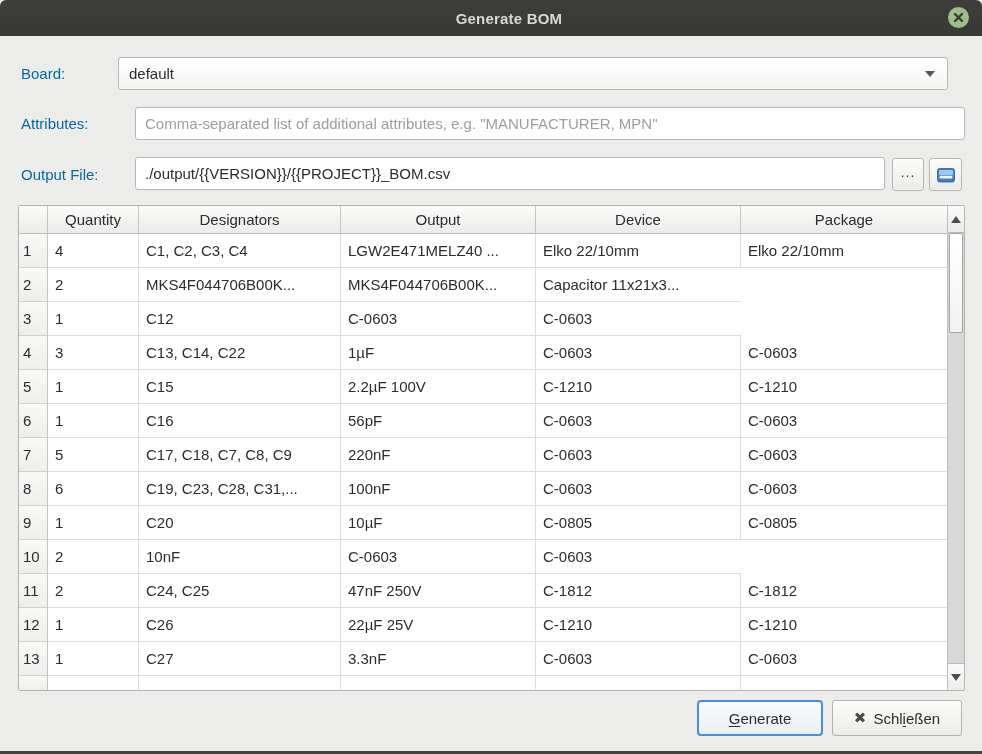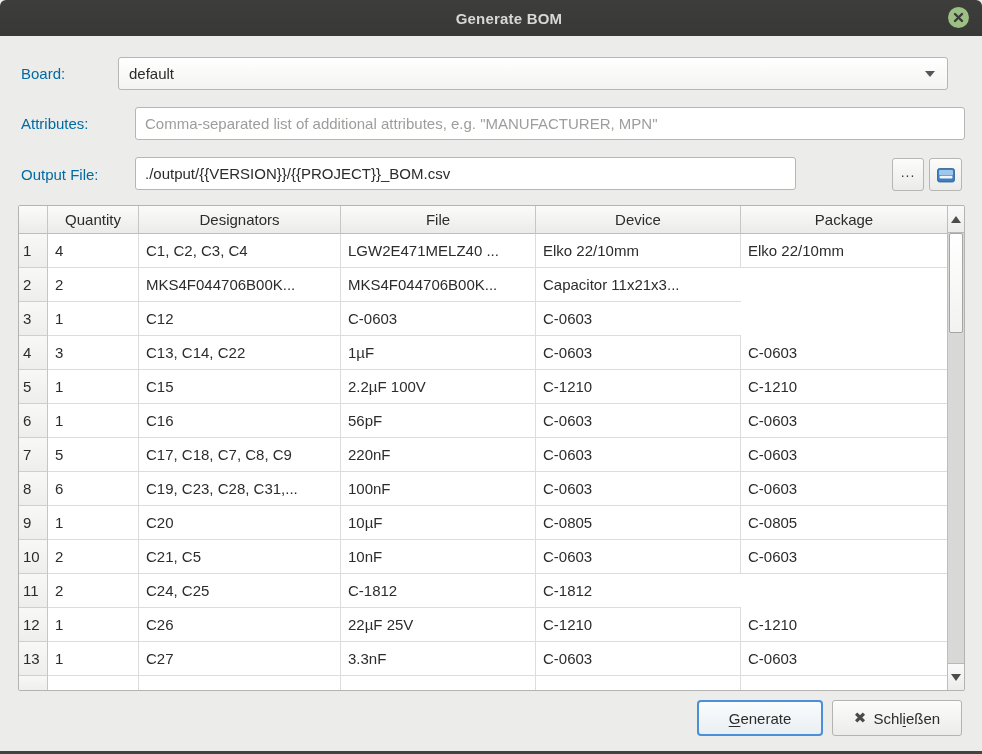--- a/index.html
+++ b/index.html
@@ -45,21 +45,21 @@
     border-top:6px solid #55555a; margin-right:2px;
   }
 
   .text-input {
     position:absolute; height:33px; background:#ffffff;
     border:1px solid #b6b6b4; border-radius:3px;
     font-family:inherit; font-size:15px; color:#2c2c2c; padding:0 9px; outline:none;
   }
   .input-attrs  { left:135px; top:107px; width:830px; }
   .input-attrs::placeholder { color:#9d9d9b; opacity:1; }
-  .input-output { left:135px; top:157px; width:661px; }
+  .input-output { left:135px; top:157px; width:750px; }
 
   .mini-btn {
     position:absolute; top:158px; height:33px;
     background:linear-gradient(#fcfcfb,#ebebe9);
     border:1px solid #b6b6b4; border-radius:3px;
     display:flex; align-items:center; justify-content:center; cursor:pointer;
   }
   .btn-browse { left:892px; width:32px; font-size:14px; color:#3a3a3a; letter-spacing:1px; padding-bottom:6px; }
   .btn-save   { left:929px; width:33px; }
   .btn-save svg { display:block; }
@@ -165,21 +165,21 @@
       <rect x="3.5" y="11" width="13" height="2.6" rx="0.8" fill="#ffffff" opacity="0.92"></rect>
       <rect x="1.5" y="3.5" width="17" height="13.5" rx="2" fill="none" stroke="#2f5f96" stroke-width="0.8"></rect>
     </svg>
   </div>
 
   <div class="table">
     <div class="t-header t-grid">
       <div class="h-cell"></div>
       <div class="h-cell">Quantity</div>
       <div class="h-cell">Designators</div>
-      <div class="h-cell">File</div>
+      <div class="h-cell">Output</div>
       <div class="h-cell">Device</div>
       <div class="h-cell">Package</div>
     </div>
 
     <div class="t-body">
   <div class="t-row t-grid">
     <div class="t-cell rownum">1</div>
     <div class="t-cell">4</div>
     <div class="t-cell">C1, C2, C3, C4</div>
     <div class="t-cell">LGW2E471MELZ40 ...</div>
@@ -253,30 +253,30 @@
     <div class="t-cell">1</div>
     <div class="t-cell">C20</div>
     <div class="t-cell">10µF</div>
     <div class="t-cell">C-0805</div>
     <div class="t-cell">C-0805</div>
   </div>
 
   <div class="t-row t-grid">
     <div class="t-cell rownum">10</div>
     <div class="t-cell">2</div>
-    <div class="t-cell">C21, C5</div>
     <div class="t-cell">10nF</div>
     <div class="t-cell">C-0603</div>
     <div class="t-cell">C-0603</div>
   </div>
 
   <div class="t-row t-grid">
     <div class="t-cell rownum">11</div>
     <div class="t-cell">2</div>
     <div class="t-cell">C24, C25</div>
+    <div class="t-cell">47nF 250V</div>
     <div class="t-cell">C-1812</div>
     <div class="t-cell">C-1812</div>
   </div>
 
   <div class="t-row t-grid">
     <div class="t-cell rownum">12</div>
     <div class="t-cell">1</div>
     <div class="t-cell">C26</div>
     <div class="t-cell">22µF 25V</div>
     <div class="t-cell">C-1210</div>

